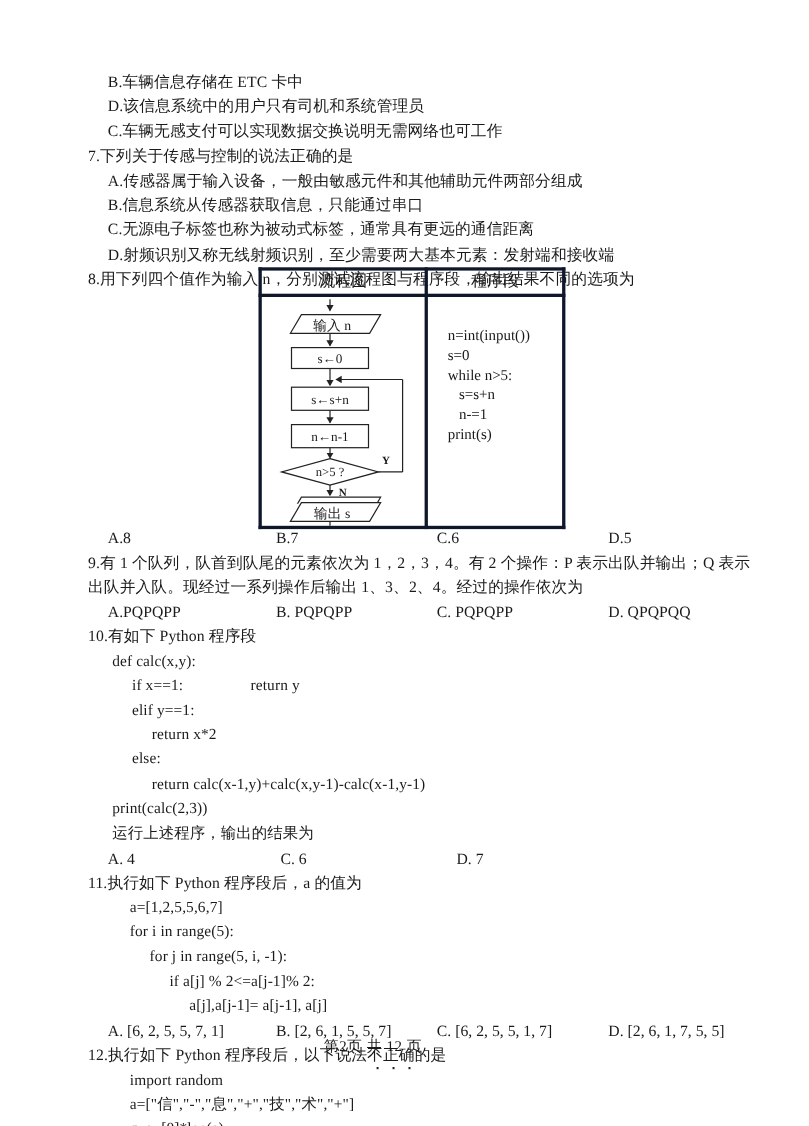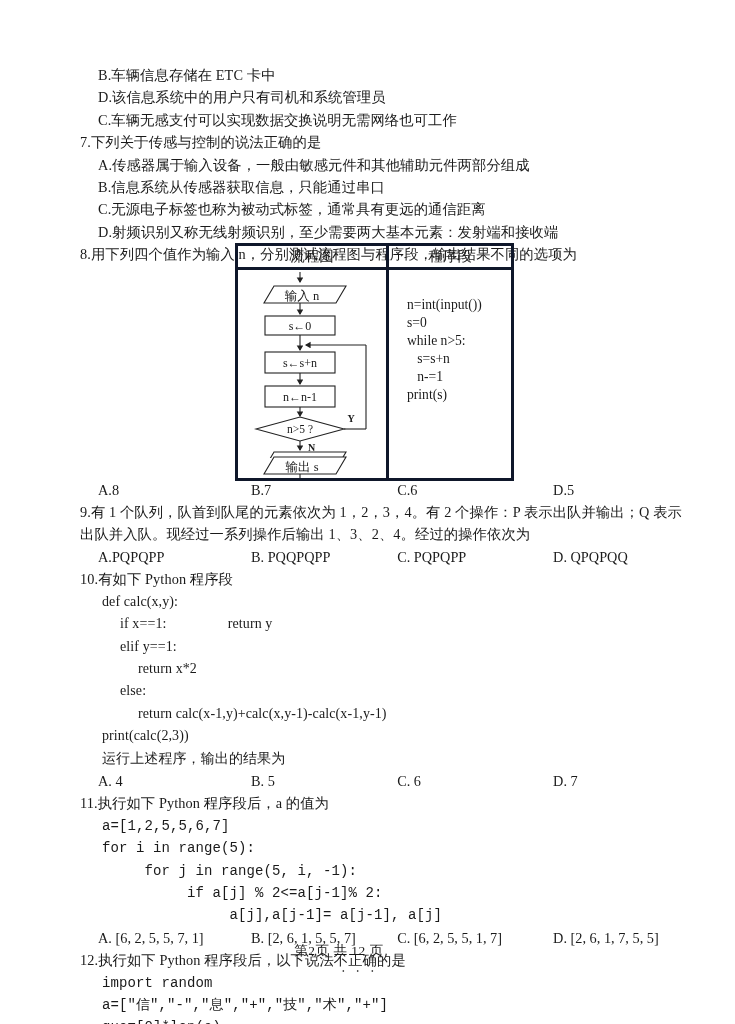--- a/index.html
+++ b/index.html
@@ -29,21 +29,21 @@
   }
   .line {
     font-size: 14.3px;
     line-height: 22.4px;
     white-space: pre;
     letter-spacing: 0.1px;
   }
   .qline { margin-left: 0; }
   .opt  { margin-left: 18px; }
   .code { margin-left: 22px; font-size: 14px; }
-  .code2 { margin-left: 22px; font-size: 14px; font-family: Liberation Mono, monospace; }
+  .code2 { margin-left: 38px; font-size: 14px; }
 
   
   .answers {
     display: flex;
     font-size: 14.3px;
     line-height: 22.4px;
     white-space: pre;
   }
   .answers > span { display: inline-block; }
   .ac1 { width: 157px; padding-left: 18px; }
@@ -144,37 +144,36 @@
       <span class="ac1">A.8</span>
       <span class="ac2">B.7</span>
       <span class="ac3">C.6</span>
       <span class="ac4">D.5</span>
     </div>
 
     <div class="line qline">9.有 1 个队列，队首到队尾的元素依次为 1，2，3，4。有 2 个操作：P 表示出队并输出；Q 表示</div>
     <div class="line qline">出队并入队。现经过一系列操作后输出 1、3、2、4。经过的操作依次为</div>
     <div class="answers">
       <span class="ac1">A.PQPQPP</span>
-      <span class="ac2">B. PQQPQPP</span>
+      <span class="ac2">B. PQPQPP</span>
       <span class="ac3">C. PQPQPP</span>
       <span class="ac4">D. QPQPQQ</span>
     </div>
 
     <div class="line qline">10.有如下 Python 程序段</div>
     <div class="line code">def calc(x,y):</div>
     <div class="line code">     if x==1:                 return y</div>
     <div class="line code">     elif y==1:</div>
     <div class="line code">          return x*2</div>
     <div class="line code">     else:</div>
     <div class="line code">          return calc(x-1,y)+calc(x,y-1)-calc(x-1,y-1)</div>
     <div class="line code">print(calc(2,3))</div>
     <div class="line code">运行上述程序，输出的结果为</div>
     <div class="answers">
       <span class="ac1">A. 4</span>
-      <span class="ac2">B. 5</span>
       <span class="ac3">C. 6</span>
       <span class="ac4">D. 7</span>
     </div>
 
     <div class="line qline">11.执行如下 Python 程序段后，a 的值为</div>
     <div class="line code2">a=[1,2,5,5,6,7]</div>
     <div class="line code2">for i in range(5):</div>
     <div class="line code2">     for j in range(5, i, -1):</div>
     <div class="line code2">          if a[j] % 2&lt;=a[j-1]% 2:</div>
     <div class="line code2">               a[j],a[j-1]= a[j-1], a[j]</div>

